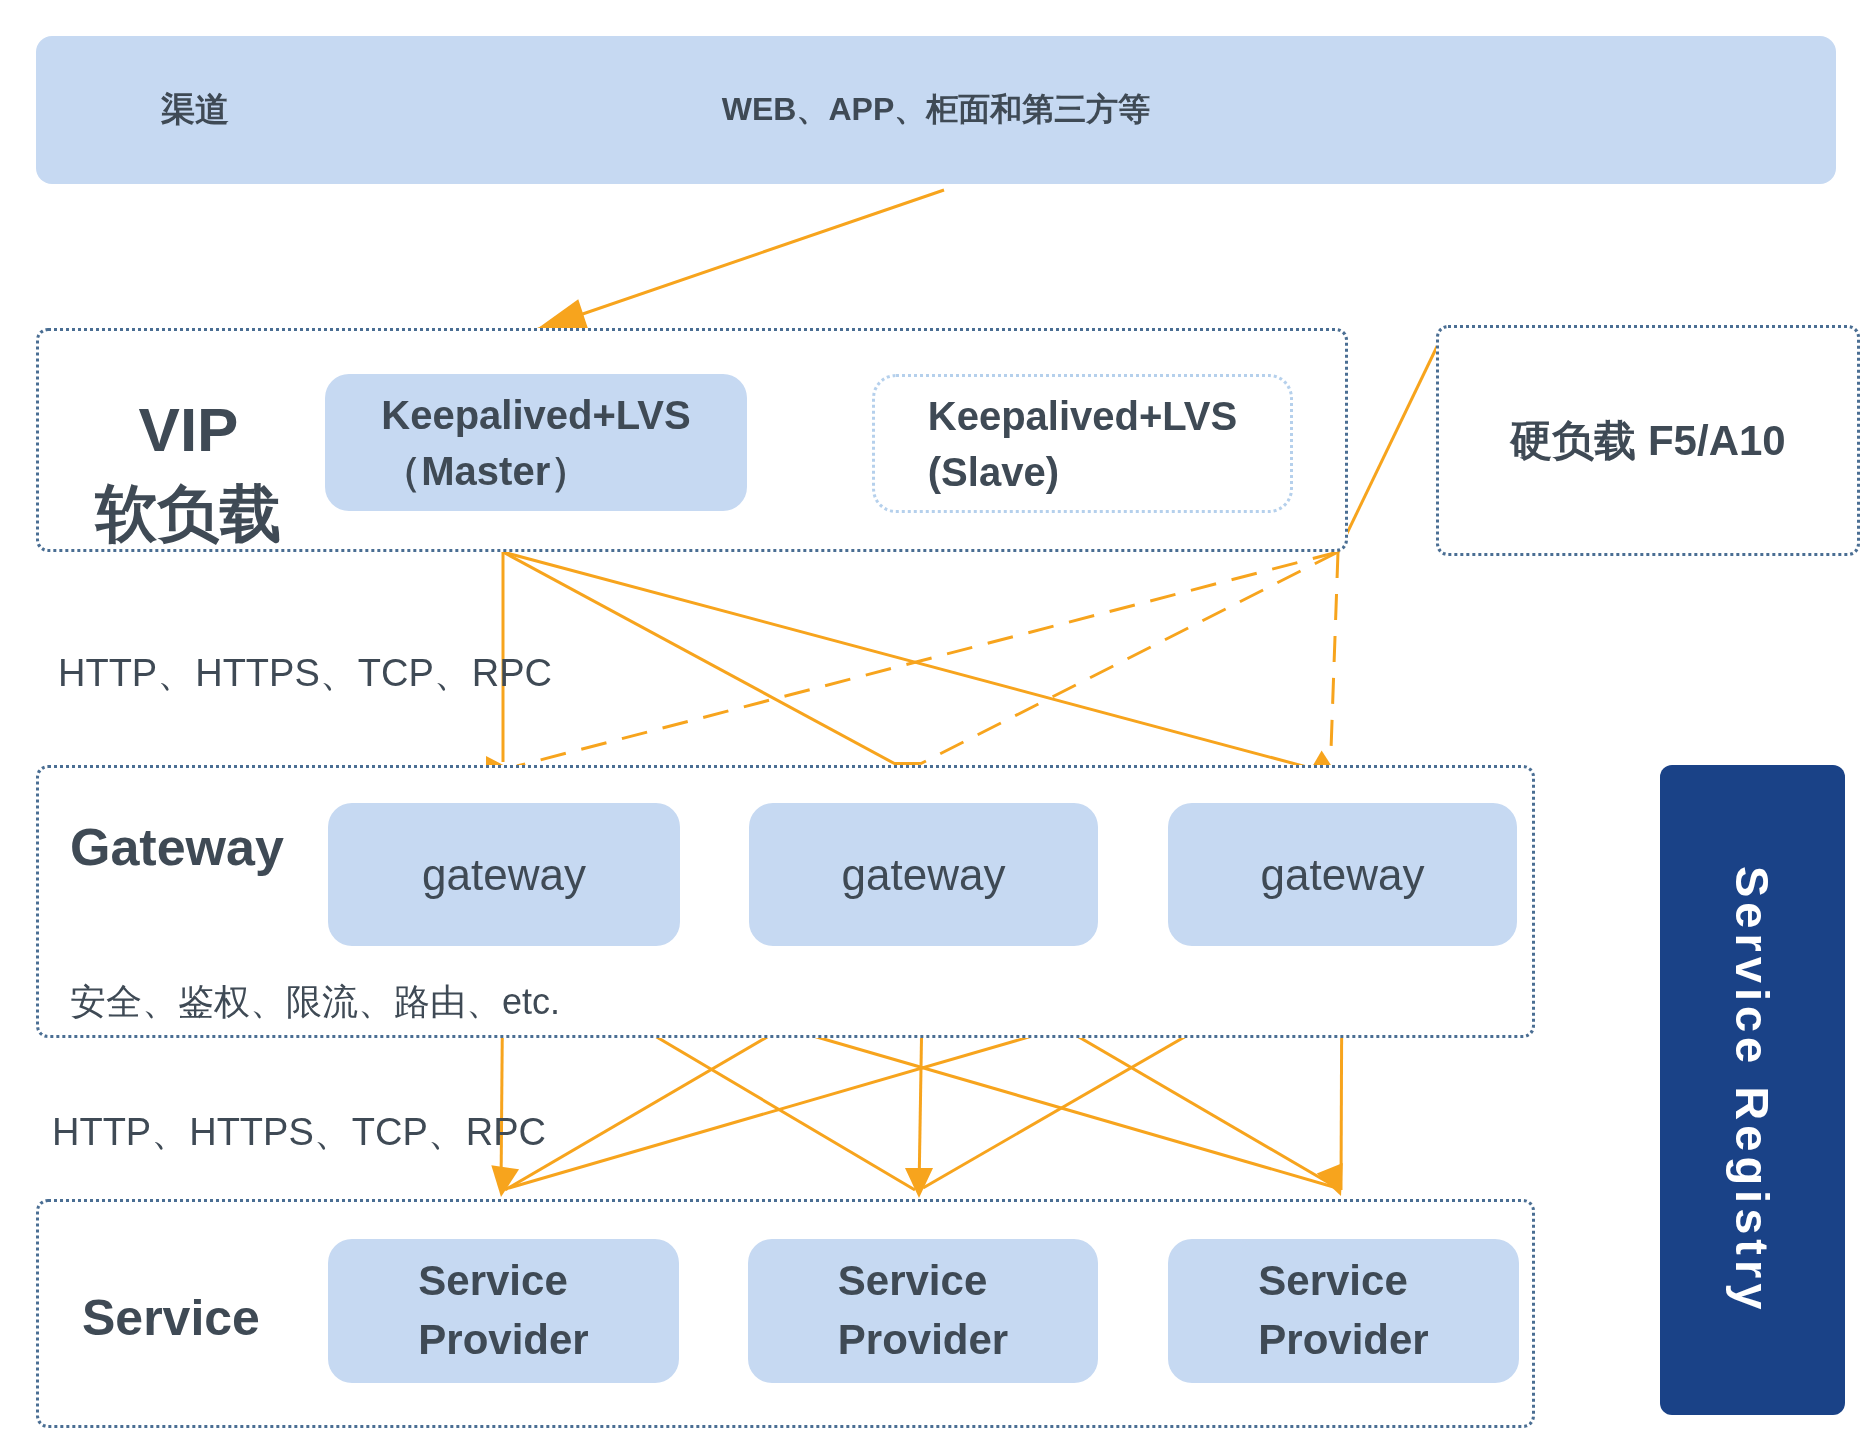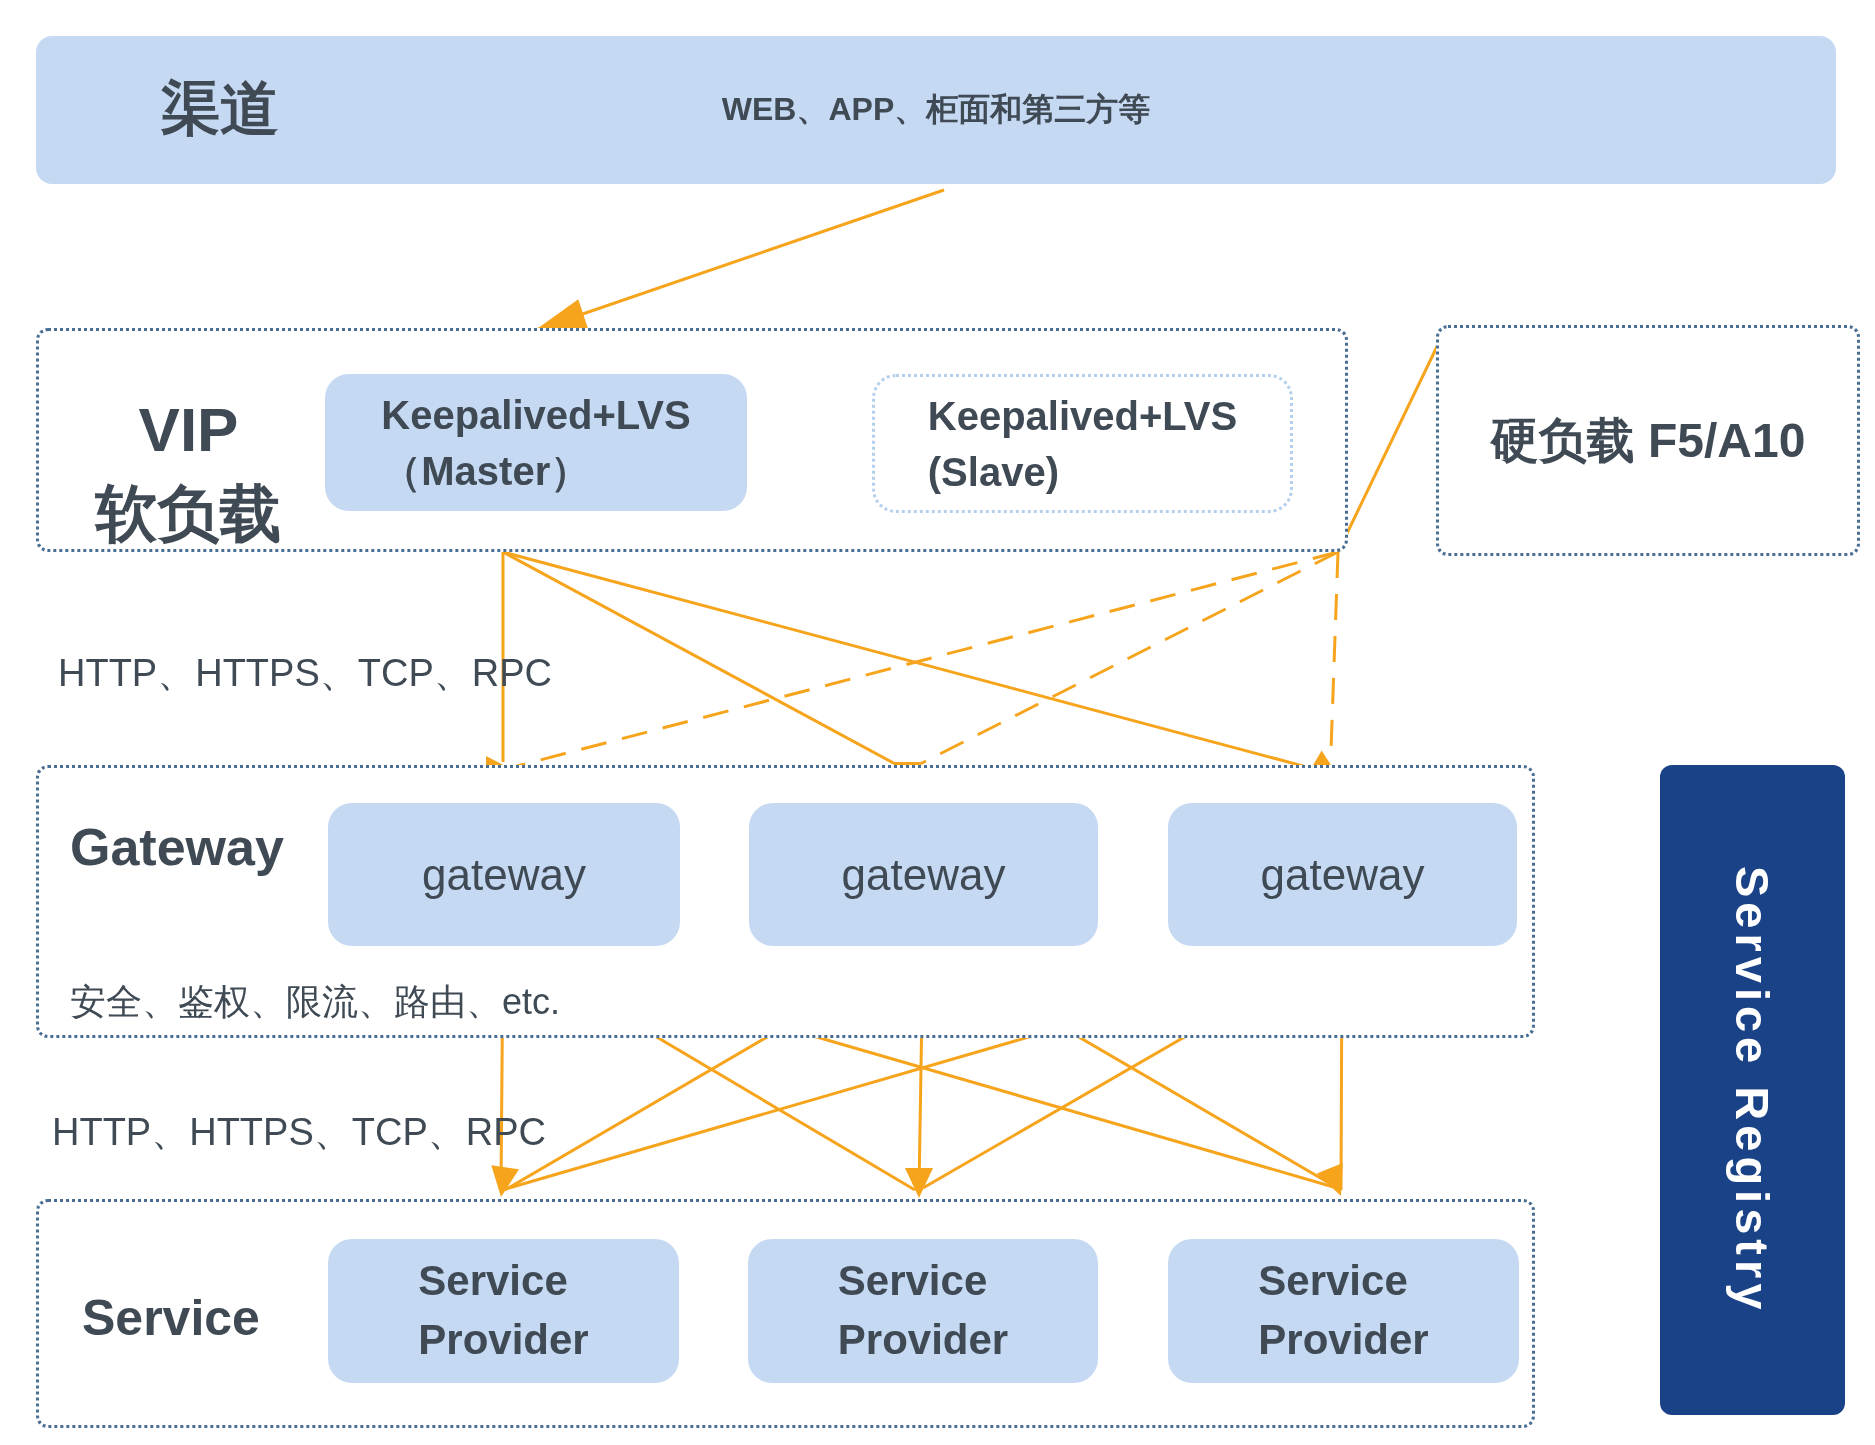--- a/index.html
+++ b/index.html
@@ -22,36 +22,36 @@
   .canvas *{box-sizing:border-box;}
   #wires{position:absolute;left:0;top:0;width:1875px;height:1445px;pointer-events:none;}
 
   .channel-bar{
     position:absolute;left:36px;top:36px;width:1800px;height:148px;
     background:var(--blue-fill);border-radius:16px;
   }
   .channel-label{
     position:absolute;left:125px;top:0;height:148px;
     display:flex;align-items:center;
-    font-size:59px;font-weight:700;
+    font-size:34px;font-weight:700;
   }
   .channel-content{
     position:absolute;left:0;top:0;width:100%;height:148px;
     display:flex;align-items:center;justify-content:center;
     font-size:32px;font-weight:700;
   }
 
   .dbox{
     position:absolute;background:#fff;
     border:3px dotted var(--bd);border-radius:12px;
   }
   .vip-box{left:36px;top:328px;width:1312px;height:224px;}
   .f5-box{left:1436px;top:325px;width:424px;height:231px;
     display:flex;align-items:center;justify-content:center;
-    font-size:48px;font-weight:700;}
+    font-size:42px;font-weight:700;}
   .gw-box{left:36px;top:765px;width:1499px;height:273px;}
   .svc-box{left:36px;top:1199px;width:1499px;height:229px;}
 
   .side-title{
     position:absolute;text-align:center;white-space:pre-line;
     font-weight:700;line-height:1.35;
   }
   .vip-title{left:36px;top:388px;width:305px;font-size:62px;}
   .gw-title{left:70px;top:812px;font-size:52px;text-align:left;}
   .svc-title{left:82px;top:1285px;font-size:50px;text-align:left;}

